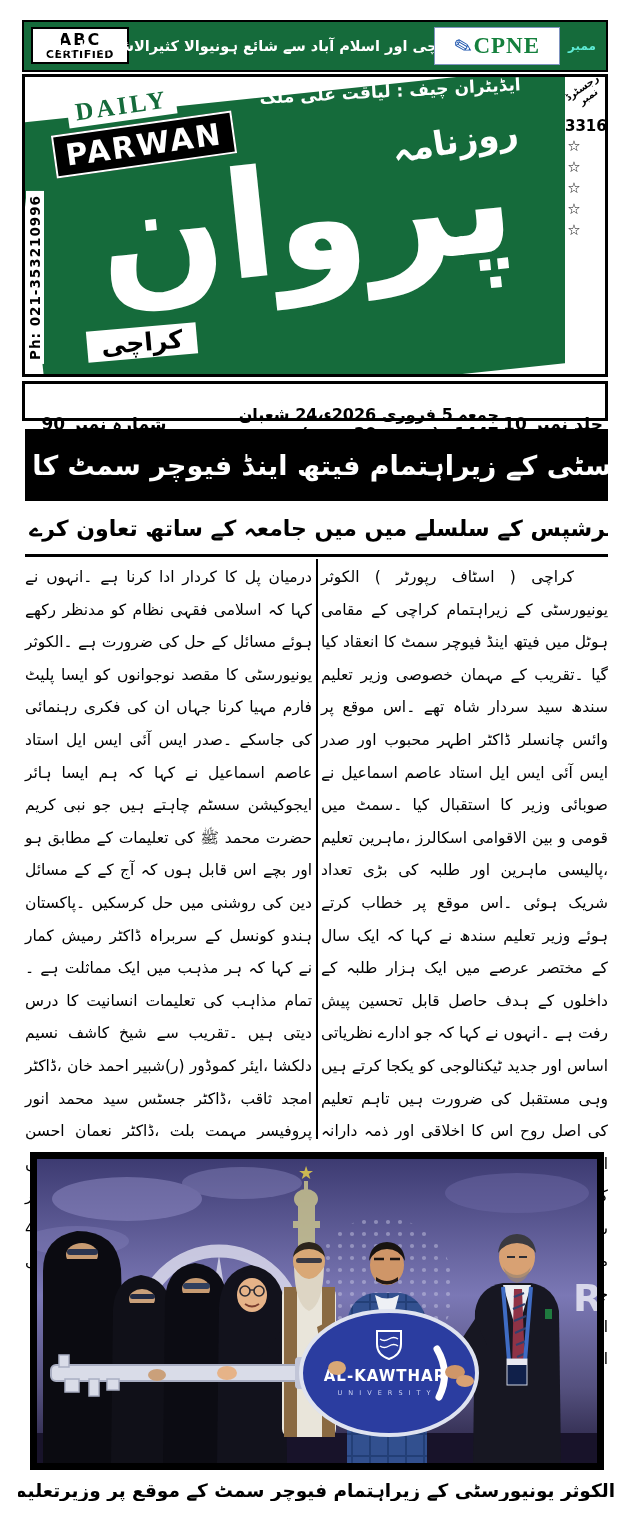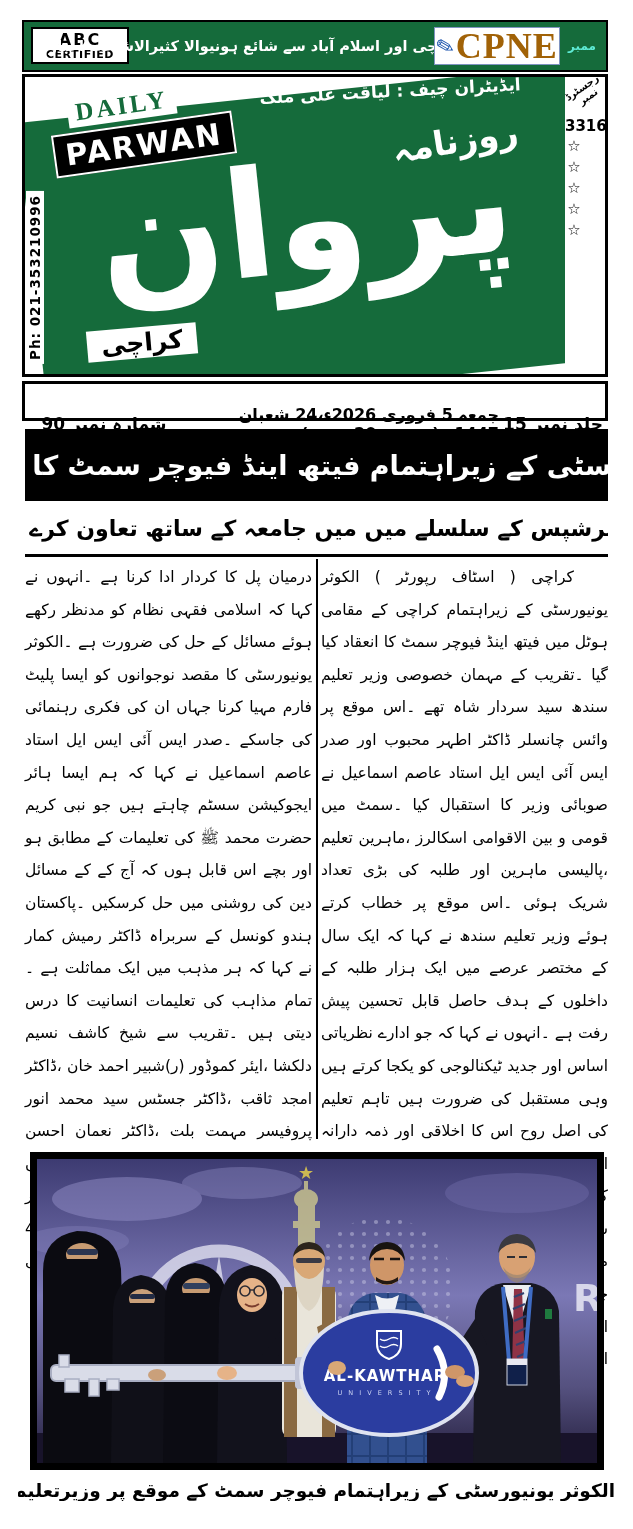--- a/index.html
+++ b/index.html
@@ -10,21 +10,21 @@
   .flexc{display:flex;align-items:center;justify-content:center;}
 
   
   .topbar{left:22px;top:20px;width:586px;height:52px;background:#156b3b;border:2.5px solid #000;box-sizing:border-box;}
   .abc-badge{left:7px;top:5px;width:98px;height:37px;background:#fff;border:2.5px solid #000;box-sizing:border-box;text-align:center;line-height:1;}
   .abc1{font-weight:bold;font-size:16px;letter-spacing:2px;margin-top:3px;}
   .abc2{font-weight:bold;font-size:11px;letter-spacing:.5px;margin-top:1px;}
   .publine{left:110px;top:0;width:300px;height:100%;color:#fff;font-size:14.5px;font-weight:bold;white-space:nowrap;}
   .cpne-box{right:46px;top:5px;width:126px;height:38px;background:#fff;border:1.5px solid #7f93c0;box-sizing:border-box;}
   .cpne-pen{color:#1d55ae;font-size:22px;transform:rotate(-15deg);margin-right:1px;}
-  .cpne-word{color:#a16207;font-family:"Liberation Serif",serif;font-weight:bold;font-size:36px;letter-spacing:1px;}
+  .cpne-word{color:#15803d;font-family:"Liberation Serif",serif;font-weight:bold;font-size:23px;letter-spacing:1px;}
   .member{right:2px;top:0;width:44px;height:100%;color:#5eead4;font-size:12px;font-weight:bold;}
 
   
   .masthead{left:22px;top:74px;width:586px;height:303px;border:3px solid #000;box-sizing:border-box;background:#fff;overflow:hidden;}
   .green-flag{left:6px;top:14px;width:600px;height:296px;background:#156b3b;transform:rotate(-6deg);}
   .big-title{left:28px;top:18px;width:505px;height:252px;color:#fff;font-size:148px;font-weight:bold;transform:rotate(-6deg);line-height:1.2;}
   .daily-sticker{left:42px;top:14px;transform:rotate(-8deg);background:#fff;color:#156b3b;
                  font-family:"Liberation Serif",serif;font-weight:bold;font-size:25px;letter-spacing:3px;padding:1px 8px;}
   .parwan-sticker{left:28px;top:46px;transform:rotate(-8deg);background:#000;color:#fff;
                   font-weight:bold;font-size:30px;letter-spacing:2px;padding:2px 10px;border:2px solid #fff;}
@@ -93,21 +93,21 @@
     <div class="abs city rtl">کراچی</div>
     <div class="abs phone">Ph: 021-353210996</div>
     <div class="abs reg-strip">
       <div class="reg-label rtl">رجسٹرڈ نمبر</div>
       <div class="reg-num">3316</div>
       <div class="stars">☆☆☆☆☆</div>
     </div>
   </div>
 
   <div class="abs datebar">
-    <div class="cell cell-vol rtl">جلد نمبر 15</div>
+    <div class="cell cell-vol rtl">جلد نمبر 10</div>
     <div class="cell cell-date rtl">جمعہ 5 فروری 2026ء،24 شعبان 1447ھ( قیمت 20 روپے )</div>
     <div class="cell cell-issue rtl">شمارہ نمبر 90</div>
   </div>
 
   <div class="abs flexc headline rtl">الکوثر یونیورسٹی کے زیراہتمام فیتھ اینڈ فیوچر سمٹ کا انعقاد کیا گیا</div>
   <div class="abs flexc subheadline rtl">سندھ حکومت اسکالرشپس کے سلسلے میں میں جامعہ کے ساتھ تعاون کرے گی،سید سردار شاہ</div>
   <div class="abs rule"></div>
 
   <div class="abs bodywrap">
     <div class="abs colright coltext indent">کراچی ( اسٹاف رپورٹر ) الکوثر یونیورسٹی کے زیراہتمام کراچی کے مقامی ہوٹل میں فیتھ اینڈ فیوچر سمٹ کا انعقاد کیا گیا ۔تقریب کے مہمان خصوصی وزیر تعلیم سندھ سید سردار شاہ تھے ۔اس موقع پر وائس چانسلر ڈاکٹر اطہر محبوب اور صدر ایس آئی ایس ایل استاد عاصم اسماعیل نے صوبائی وزیر کا استقبال کیا ۔سمٹ میں قومی و بین الاقوامی اسکالرز ،ماہرین تعلیم ،پالیسی ماہرین اور طلبہ کی بڑی تعداد شریک ہوئی ۔اس موقع پر خطاب کرتے ہوئے وزیر تعلیم سندھ نے کہا کہ ایک سال کے مختصر عرصے میں ایک ہزار طلبہ کے داخلوں کے ہدف حاصل قابل تحسین پیش رفت ہے ۔انہوں نے کہا کہ جو ادارے نظریاتی اساس اور جدید ٹیکنالوجی کو یکجا کرتے ہیں وہی مستقبل کی ضرورت ہیں تاہم تعلیم کی اصل روح اس کا اخلاقی اور ذمہ دارانہ استعمال ہے ۔انہوں نے علمی وفکری مکالمے کے تسلسلے پر زور دیتے ہوئے اعلان کیا کہ سندھ حکومت اسکالرشپس کے سلسلے میں میں جامعہ کے ساتھ تعاون کرے گی ۔وائس چانسلر ڈاکٹر اطہر محبوب نے کہا کہ فیتھ اینڈ فیوچر سمٹ کے انعقاد کا مقصد اسلامی افکار اور جدید تقاضوں کے</div>

